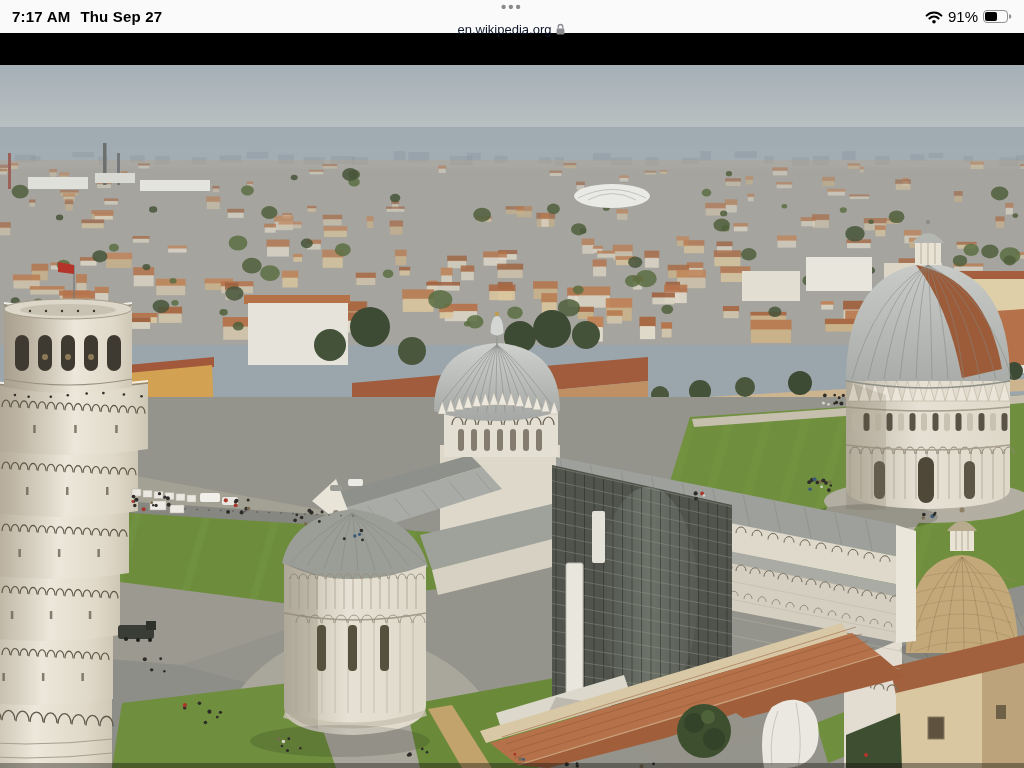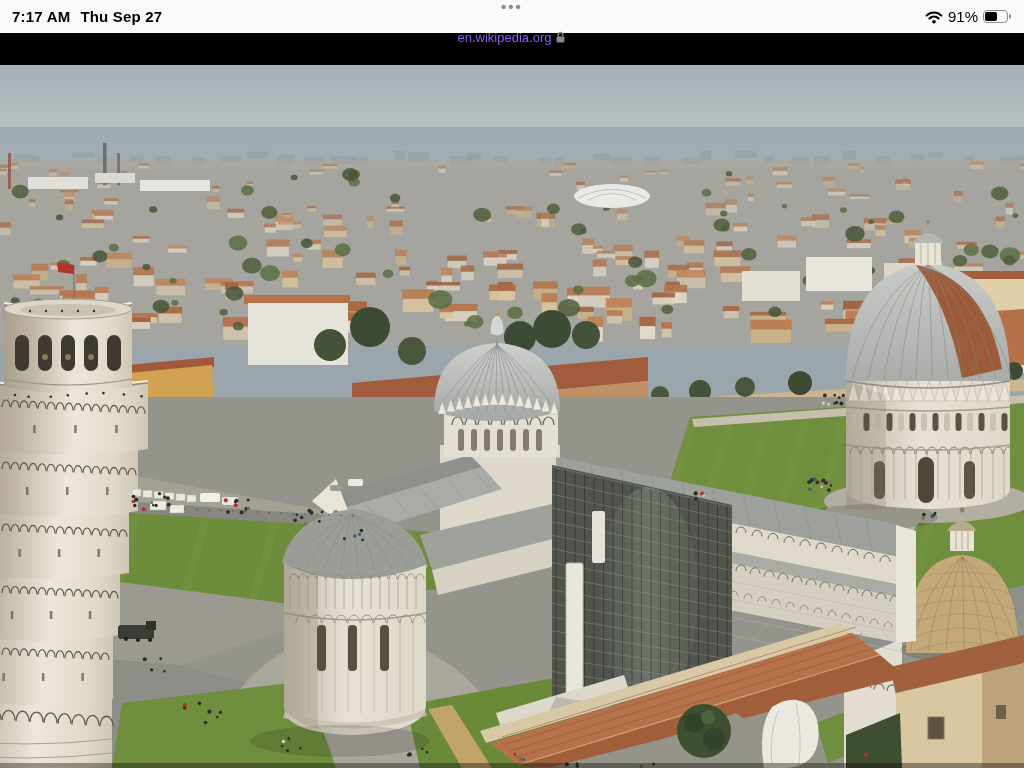--- a/index.html
+++ b/index.html
@@ -3,21 +3,21 @@
 <meta charset="utf-8">
 <style>
   html,body{margin:0;padding:0;background:#000;}
   body{width:1024px;height:768px;overflow:hidden;font-family:"Liberation Sans",sans-serif;}
   .statusbar{height:33px;background:#fafafa;display:flex;align-items:center;justify-content:space-between;
              padding:16px 12px;box-sizing:border-box;position:relative;}
   .sb-left{display:flex;gap:10px;font-size:15px;font-weight:600;color:#000;letter-spacing:.2px;}
   .sb-center{position:absolute;left:0;right:0;top:0;height:33px;display:flex;flex-direction:column;
              align-items:center;justify-content:flex-start;pointer-events:none;}
   .dots{font-size:15px;line-height:10px;margin-top:2px;color:#8a8a8e;letter-spacing:2px;font-weight:700;}
-  .urlrow{display:flex;align-items:center;gap:4px;margin-top:18px;font-size:13px;color:#8b5cf6;}
+  .urlrow{display:flex;align-items:center;gap:4px;margin-top:10px;font-size:13px;color:#0f172a;}
   .sb-right{display:flex;align-items:center;gap:5px;}
   .pct{font-size:15px;font-weight:500;color:#000;}
   .blackband{height:32px;background:#000;}
   .photo{height:703px;position:relative;background:#9aa5ac;}
   svg{display:block;}
 </style>
 </head>
 <body>
 
 <div class="statusbar">

